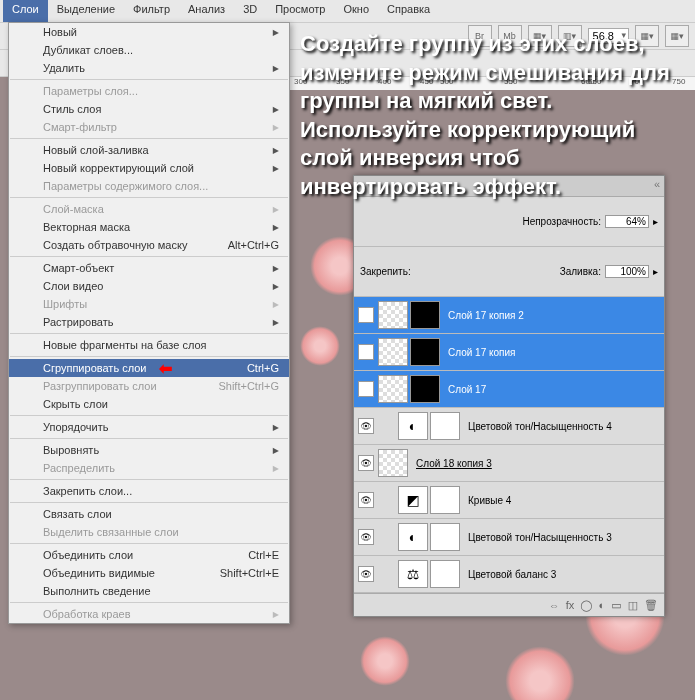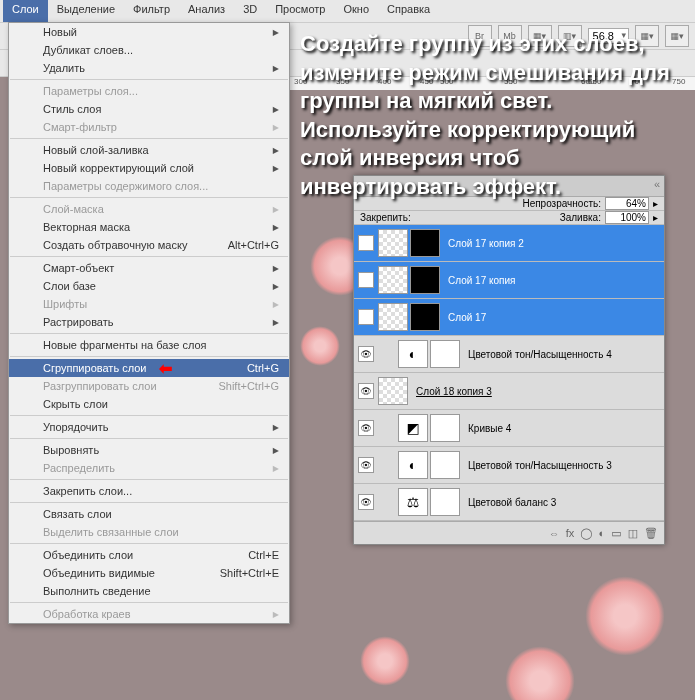--- a/index.html
+++ b/index.html
@@ -21,21 +21,21 @@
 .dd-item.hl{background:#4a6ea9;color:#fff}
 .dd-item .arr{font-size:8px;color:#555}
 .dd-item.dis .arr{color:#bbb}
 .dd-item .sc{font-size:11px}
 .dd-sep{height:1px;background:#ccc;margin:2px 1px}
 .redarrow{position:absolute;left:150px;top:50%;transform:translateY(-50%);color:red;font-size:16px;font-weight:bold}
 .tutorial{position:absolute;top:30px;left:300px;right:15px;color:#fff;font-size:22px;font-weight:bold;text-shadow:2px 2px 3px #000;line-height:1.3;z-index:15}
 .panel{position:absolute;top:175px;right:30px;width:310px;background:#dcdcdc;border:1px solid #888;box-shadow:0 0 6px rgba(0,0,0,.4);z-index:12}
 .panel-tabs{background:#ccc;height:20px;display:flex;border-bottom:1px solid #aaa;font-size:10px}
 .panel-tabs span{padding:3px 8px;color:#888}
-.panel-opts{background:#dcdcdc;padding:0 6px;display:flex;justify-content:flex-end;align-items:center;gap:4px;font-size:10px;border-bottom:1px solid #bbb}
+.panel-opts{background:#dcdcdc;padding:18px 6px;display:flex;justify-content:flex-end;align-items:center;gap:4px;font-size:10px;border-bottom:1px solid #bbb}
 .panel-opts input{width:38px;font-size:10px;border:1px solid #999;text-align:right;padding:0 2px}
 .layers{background:#dcdcdc}
 .lrow{display:flex;align-items:center;height:36px;border-bottom:1px solid #bbb;padding:0 4px}
 .lrow.sel{background:#3b88e5;color:#fff}
 .eye{width:14px;height:14px;border:1px solid #999;background:#fff;margin-right:4px;display:flex;align-items:center;justify-content:center;font-size:9px}
 .thumb{width:28px;height:26px;border:1px solid #999;background:#fff;margin-right:2px;background-image:repeating-conic-gradient(#ddd 0 25%,#fff 0 50%);background-size:8px 8px}
 .thumb.mask{background:#fff}
 .thumb.adj{background:#fff;display:flex;align-items:center;justify-content:center;font-size:14px}
 .lname{font-size:10px;margin-left:6px;flex:1}
 .lname.ul{text-decoration:underline}
@@ -136,21 +136,21 @@
     <div class="dd-item">
       <span>Создать обтравочную маску</span>
       <span class="sc">Alt+Ctrl+G</span>
     </div>
     <div class="dd-sep"></div>
     <div class="dd-item">
       <span>Смарт-объект</span>
       <span class="arr">▶</span>
     </div>
     <div class="dd-item">
-      <span>Слои базе</span>
+      <span>Слои видео</span>
       <span class="arr">▶</span>
     </div>
     <div class="dd-item dis">
       <span>Шрифты</span>
       <span class="arr">▶</span>
     </div>
     <div class="dd-item">
       <span>Растрировать</span>
       <span class="arr">▶</span>
     </div>

